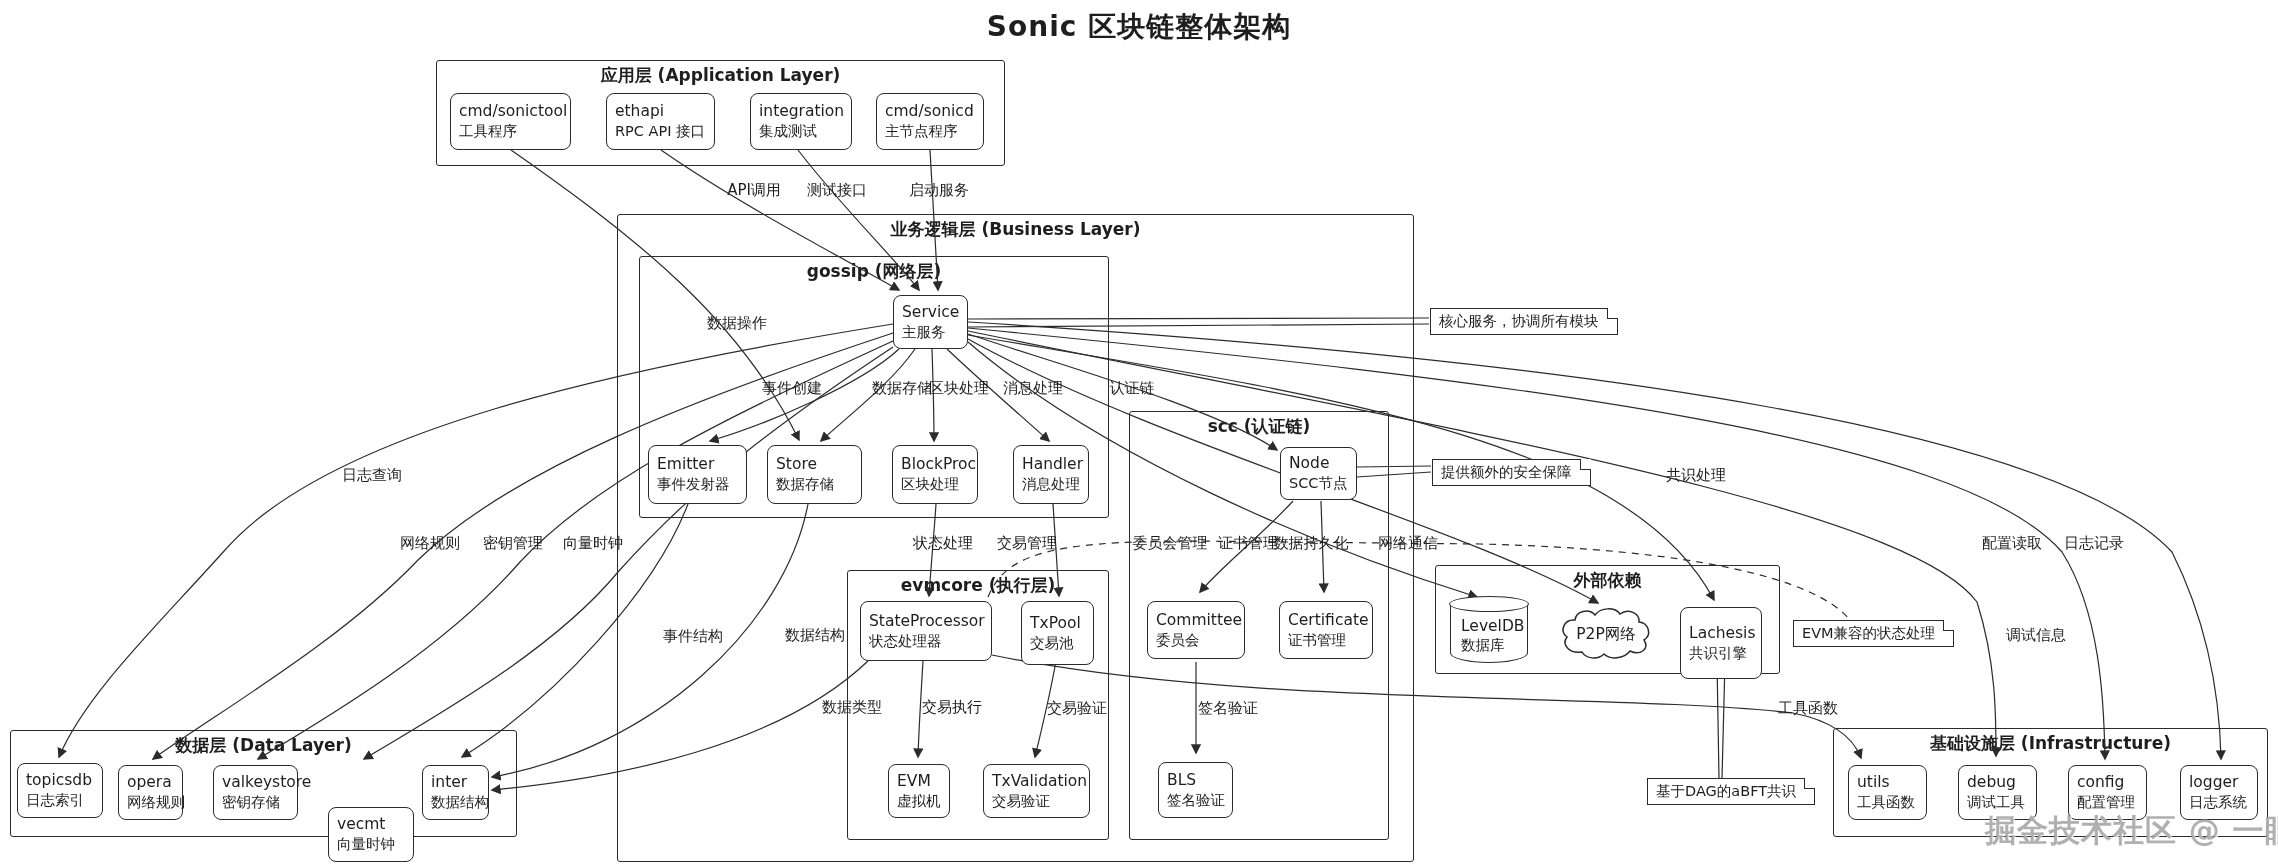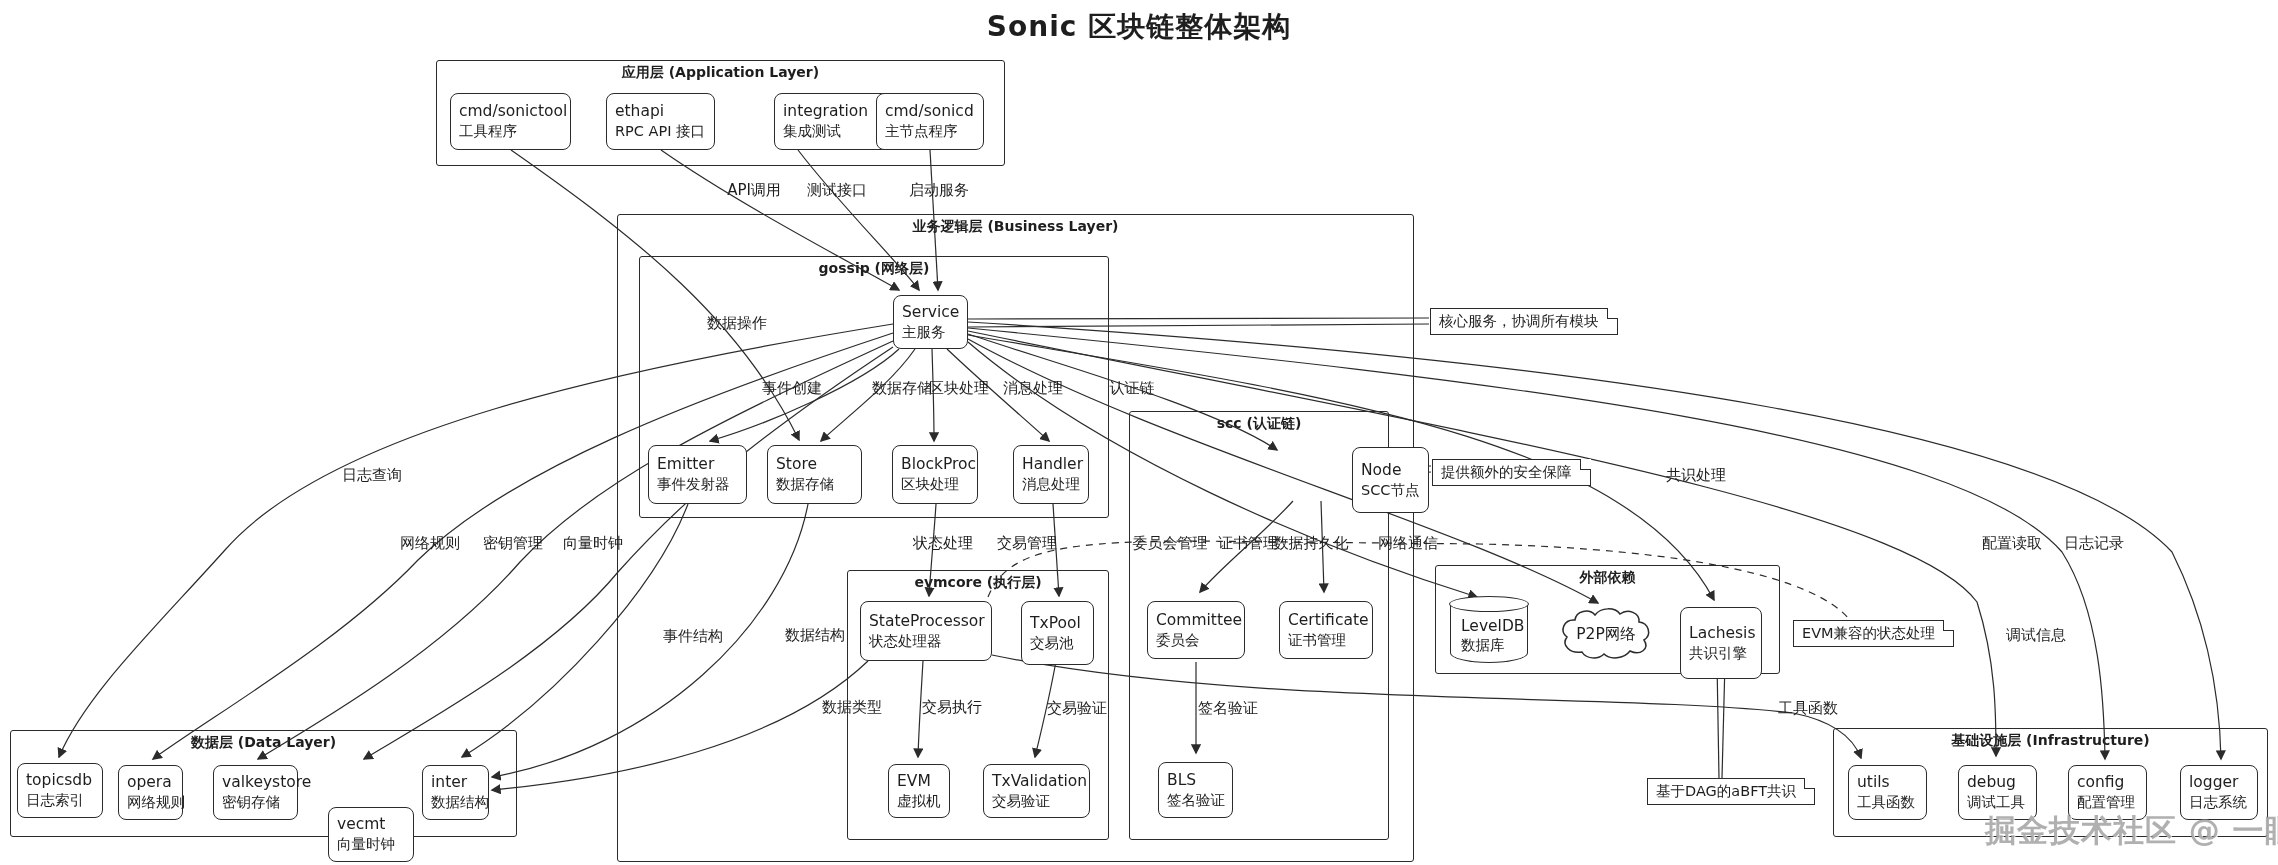--- a/index.html
+++ b/index.html
@@ -1,20 +1,20 @@
 <!DOCTYPE html>
 <html><head>
 <meta charset="utf-8">
 <style>
   html,body{margin:0;padding:0;background:#fff;}
   body{font-family:"DejaVu Sans","Liberation Sans",sans-serif;color:#1e1e1e;}
   .canvas{position:relative;width:2278px;height:865px;background:#fff;overflow:hidden;}
   .title{position:absolute;left:0;top:8px;width:100%;text-align:center;font-size:28px;font-weight:bold;letter-spacing:1px;}
   .group{position:absolute;border:1.7px solid #2b2b2b;border-radius:3px;background:transparent;}
-  .glabel{position:absolute;top:3px;left:0;width:100%;text-align:center;font-weight:bold;font-size:14px;white-space:nowrap;}
+  .glabel{position:absolute;top:3px;left:0;width:100%;text-align:center;font-weight:bold;font-size:17px;white-space:nowrap;}
   .node{position:absolute;border:1.6px solid #2b2b2b;border-radius:8px;background:#fff;display:flex;flex-direction:column;justify-content:center;padding:3px 3px 3px 8px;box-sizing:border-box;z-index:3;}
   .nname{font-size:15.5px;line-height:1.35;white-space:nowrap;}
   .ndesc{font-size:14.5px;line-height:1.35;white-space:nowrap;}
   .elabel{position:absolute;transform:translate(-50%,-50%);font-size:15px;white-space:nowrap;z-index:4;}
   .note{position:absolute;border:1.3px solid #2b2b2b;background:#fff;font-size:14.5px;line-height:1.2;padding:4px 18px 4px 8px;white-space:nowrap;z-index:4;}
   .note .fold{position:absolute;top:-1px;right:-1px;width:10px;height:10px;background:#fff;border-left:1.3px solid #2b2b2b;border-bottom:1.3px solid #2b2b2b;}
   .edges{position:absolute;left:0;top:0;z-index:2;}
   .cyl{position:absolute;border:1.6px solid #2b2b2b;border-top:none;border-radius:0 0 39px 39px / 0 0 10px 10px;background:#fff;box-sizing:border-box;display:flex;flex-direction:column;justify-content:flex-end;padding:0 0 6px 10px;z-index:3;}
   .cyl-top{position:absolute;top:-7px;left:-1.6px;right:-1.6px;height:14px;border:1.6px solid #2b2b2b;border-radius:50%;background:#fff;}
   .cloudwrap{position:absolute;z-index:3;}
@@ -102,21 +102,21 @@
   </div>
 
   <div class="node" style="left:450px;top:93px;width:121px;height:57px">
     <div class="nname">cmd/sonictool</div>
     <div class="ndesc">工具程序</div>
   </div>
   <div class="node" style="left:606px;top:93px;width:109px;height:57px">
     <div class="nname">ethapi</div>
     <div class="ndesc">RPC API 接口</div>
   </div>
-  <div class="node" style="left:774px;top:93px;width:118px;height:57px">
+  <div class="node" style="left:750px;top:93px;width:102px;height:57px">
     <div class="nname">integration</div>
     <div class="ndesc">集成测试</div>
   </div>
   <div class="node" style="left:876px;top:93px;width:108px;height:57px">
     <div class="nname">cmd/sonicd</div>
     <div class="ndesc">主节点程序</div>
   </div>
 
   <div class="node" style="left:893px;top:295px;width:75px;height:54px">
     <div class="nname">Service</div>
@@ -149,21 +149,21 @@
   </div>
   <div class="node" style="left:888px;top:764px;width:62px;height:54px">
     <div class="nname">EVM</div>
     <div class="ndesc">虚拟机</div>
   </div>
   <div class="node" style="left:983px;top:764px;width:107px;height:54px">
     <div class="nname">TxValidation</div>
     <div class="ndesc">交易验证</div>
   </div>
 
-  <div class="node" style="left:1352px;top:447px;width:77px;height:66px">
+  <div class="node" style="left:1280px;top:447px;width:77px;height:53px">
     <div class="nname">Node</div>
     <div class="ndesc">SCC节点</div>
   </div>
   <div class="node" style="left:1147px;top:601px;width:98px;height:58px">
     <div class="nname">Committee</div>
     <div class="ndesc">委员会</div>
   </div>
   <div class="node" style="left:1279px;top:601px;width:94px;height:58px">
     <div class="nname">Certificate</div>
     <div class="ndesc">证书管理</div>

